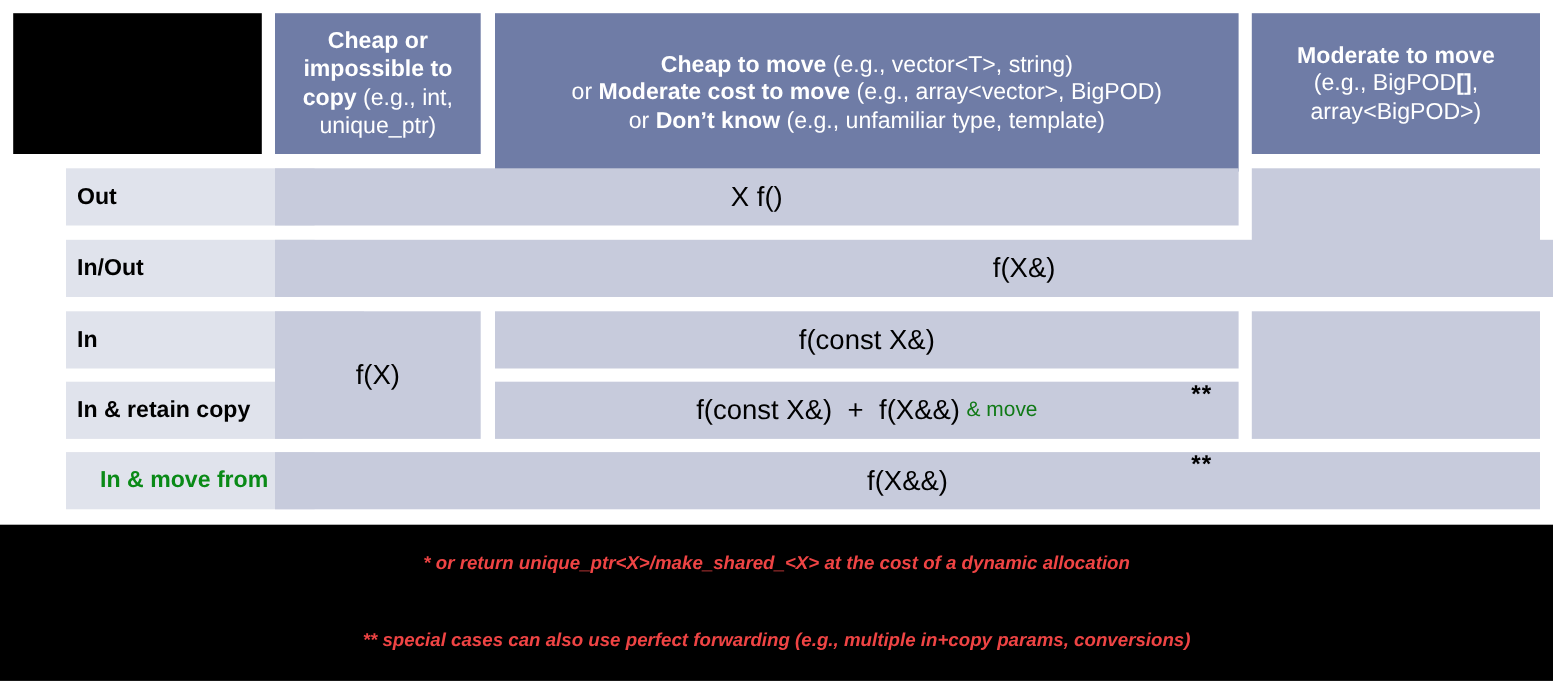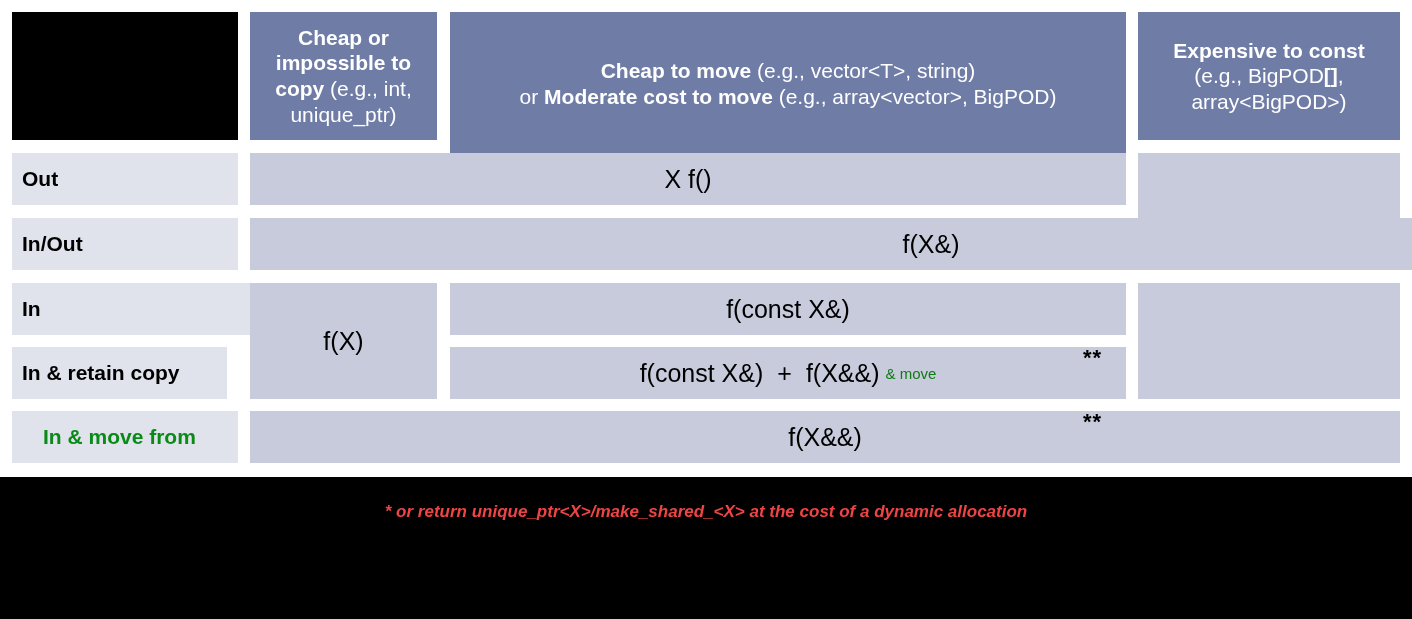--- a/index.html
+++ b/index.html
@@ -44,40 +44,41 @@
 
   
   .rowlabel {
     background: #e0e3ec;
     color: #000000;
     font-size: 21px;
     font-weight: bold;
     justify-content: flex-start;
     padding-left: 10px;
     text-align: left;
+    margin-left: 48px;
   }
   .rowlabel.green { color: #0a8a17; }
 
   
   .cell {
     background: #c7cbdc;
     color: #000000;
     font-size: 25px;
     font-weight: normal;
   }
   .cell.empty {}
 
   .plus {
     color: #000000;
     font-size: 25px;
     padding: 0 14px;
   }
   .amp-move {
     color: #117a17;
-    font-size: 15px;
+    font-size: 19px;
     padding-left: 6px;
   }
 
   
   .marker {
     position: absolute;
     font-size: 22px;
     font-weight: bold;
     color: #000000;
     letter-spacing: 1px;
@@ -110,26 +111,27 @@
   <div class="box hdr" style="left:250px; top:12px; width:187px; height:128px;">
     <div>
       <b>Cheap or impossible to copy</b><span class="lt"> (e.g., int, unique_ptr)</span>
     </div>
   </div>
 
   <div class="box hdr" style="left:450px; top:12px; width:676px; height:144px;justify-content:center;">
     <div>
       <div><b>Cheap to move</b><span class="lt"> (e.g., vector&lt;T&gt;, string)</span></div>
       <div><span class="lt">or </span><b>Moderate cost to move</b><span class="lt"> (e.g., array&lt;vector&gt;, BigPOD)</span></div>
+      <div><span class="lt">or </span><b>Don’t know</b><span class="lt"> (e.g., unfamiliar type, template)</span></div>
     </div>
   </div>
 
   <div class="box hdr" style="left:1138px; top:12px; width:262px; height:128px;">
     <div>
-      <div><b>Expensive to const</b></div>
+      <div><b>Moderate to move</b></div>
       <div><span class="lt">(e.g., BigPOD</span><b>[]</b><span class="lt">,</span></div>
       <div><span class="lt">array&lt;BigPOD&gt;)</span></div>
     </div>
   </div>
 
   <div class="box rowlabel" style="left:12px; top:153px; width:226px; height:52px;">
     <span>Out</span>
   </div>
   <div class="box rowlabel" style="left:12px; top:218px; width:226px; height:52px;align-items:center;">
     <span>In/Out</span>
@@ -176,14 +178,15 @@
   <div class="box cell" style="left:250px; top:411px; width:1150px; height:52px;">
     <span class="green">f(X&amp;&amp;)</span>
   </div>
 
   <div class="marker" style="left:1083px; top:409px;">**</div>
 
   <div class="band" style="left:0px; top:477px; width:1412px; height:142px;"></div>
 
   <div class="footnote" style="left:0px; top:502px;">* or return unique_ptr&lt;X&gt;/make_shared_&lt;X&gt; at the cost of a dynamic allocation</div>
 
+  <div class="footnote" style="left:0px; top:572px;">** special cases can also use perfect forwarding (e.g., multiple in+copy params, conversions)</div>
 
 </div>
 
 </body></html>

